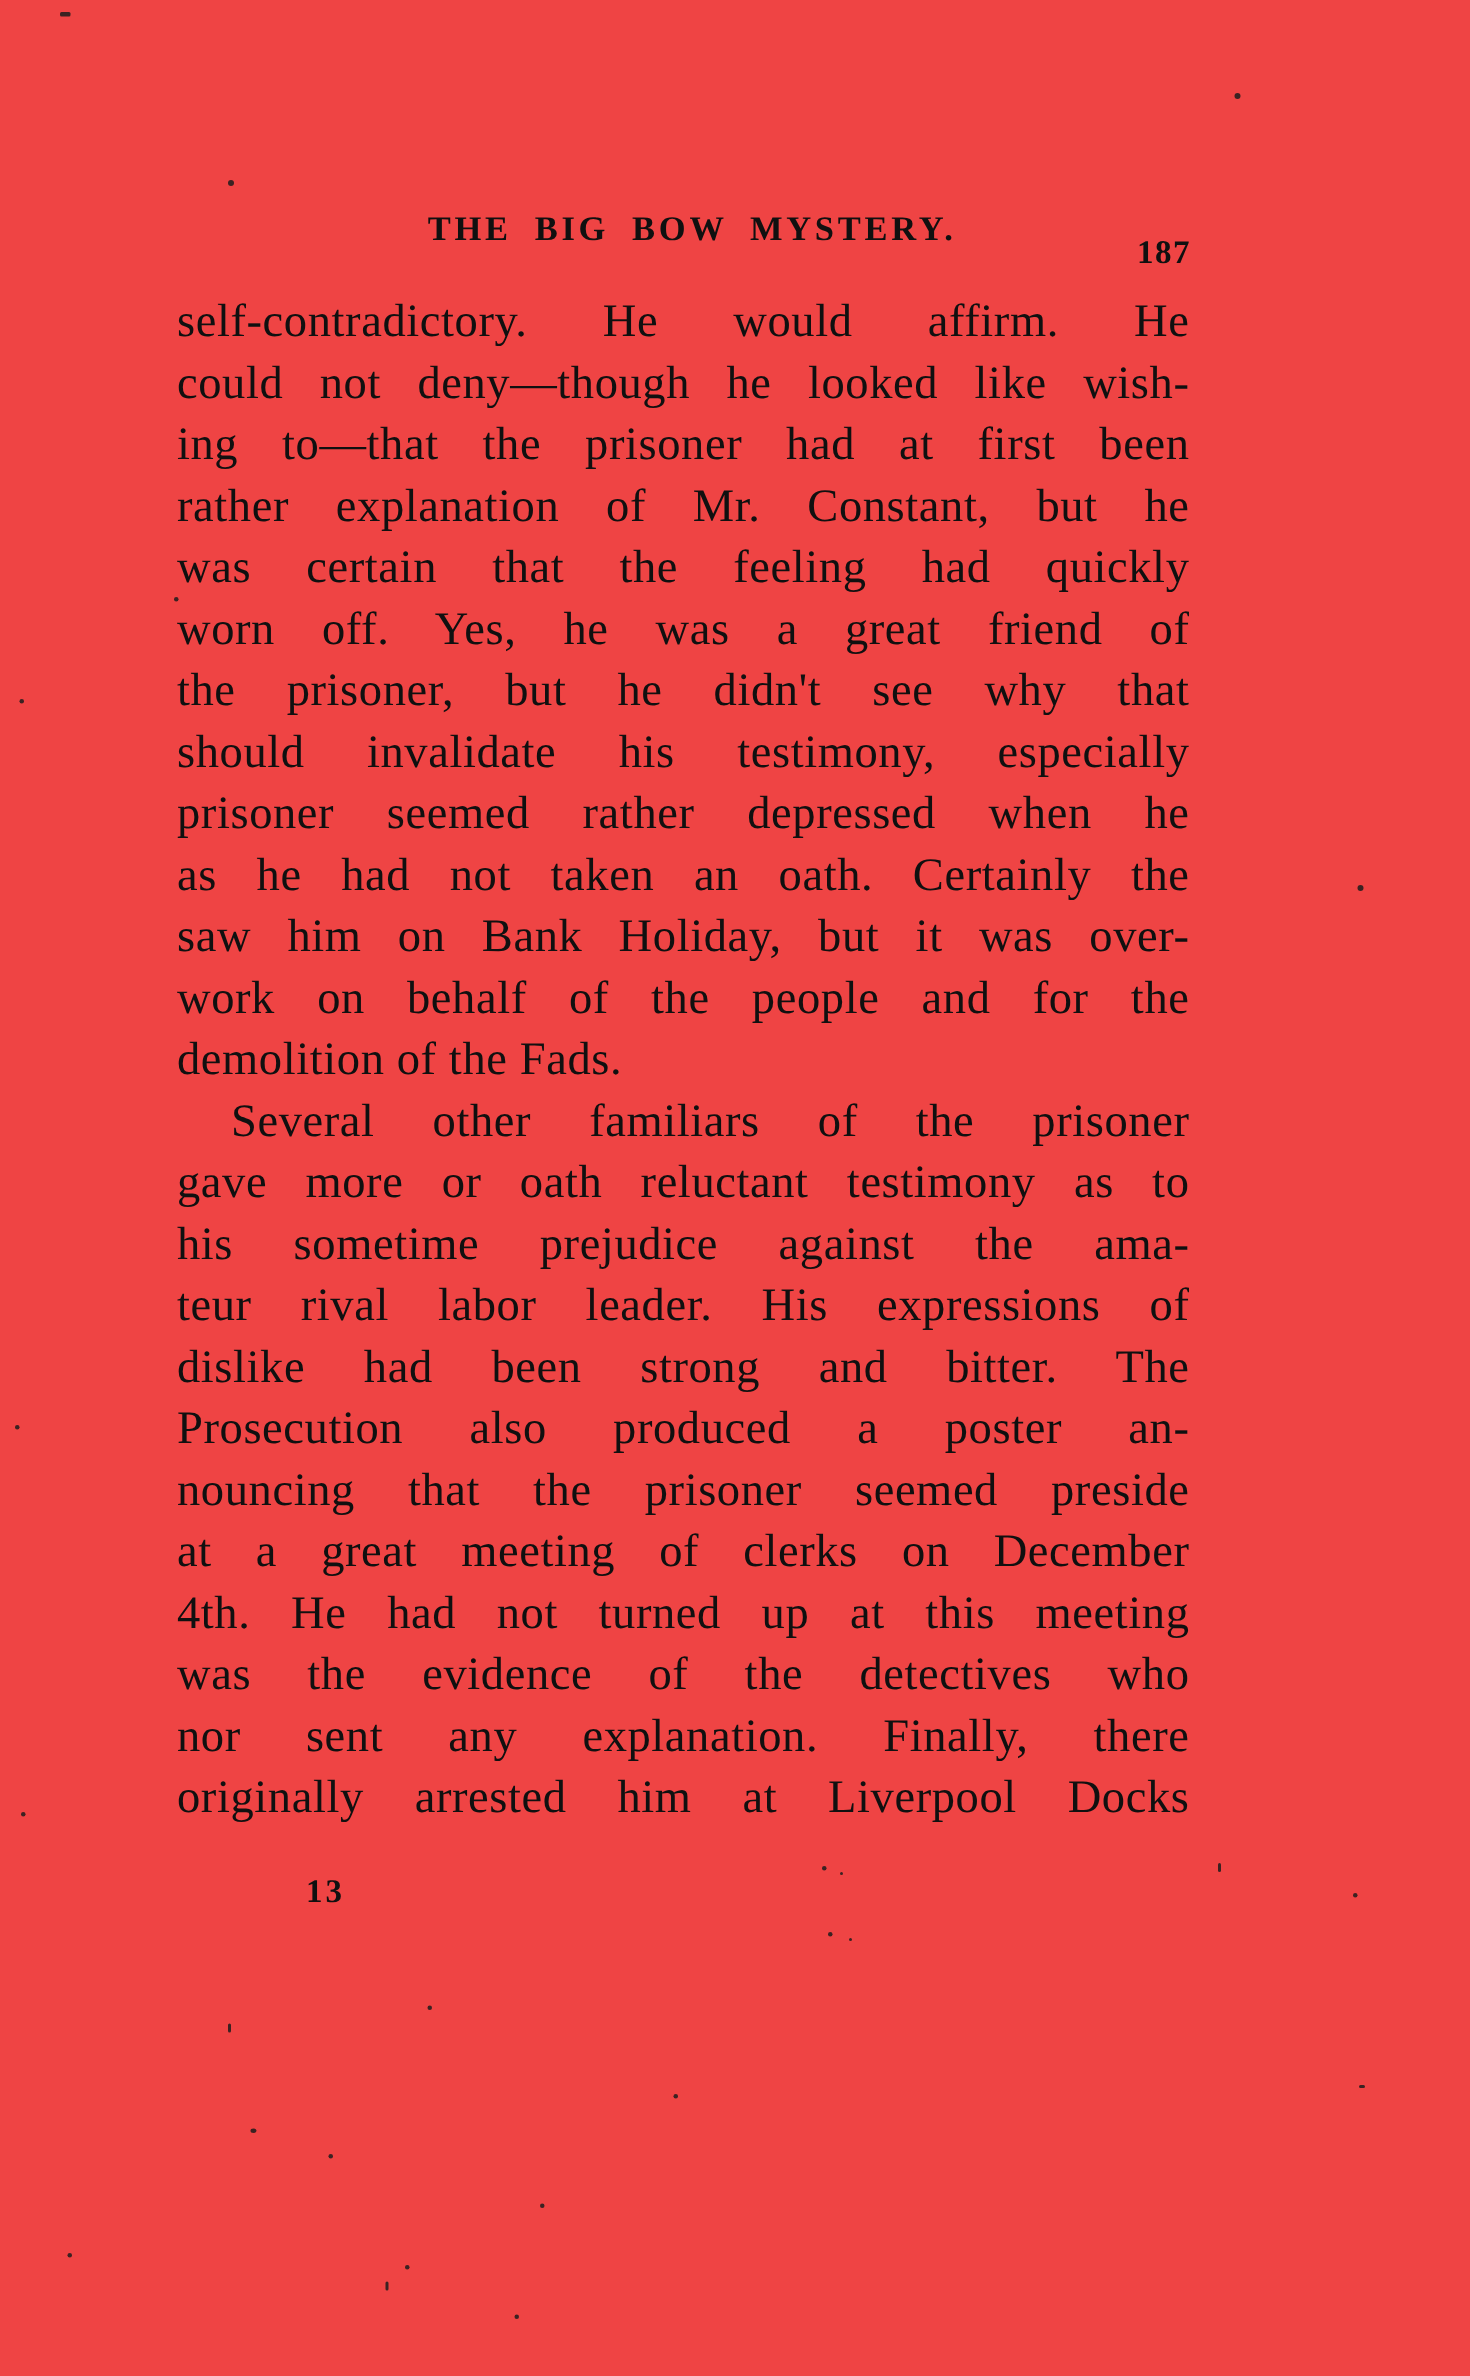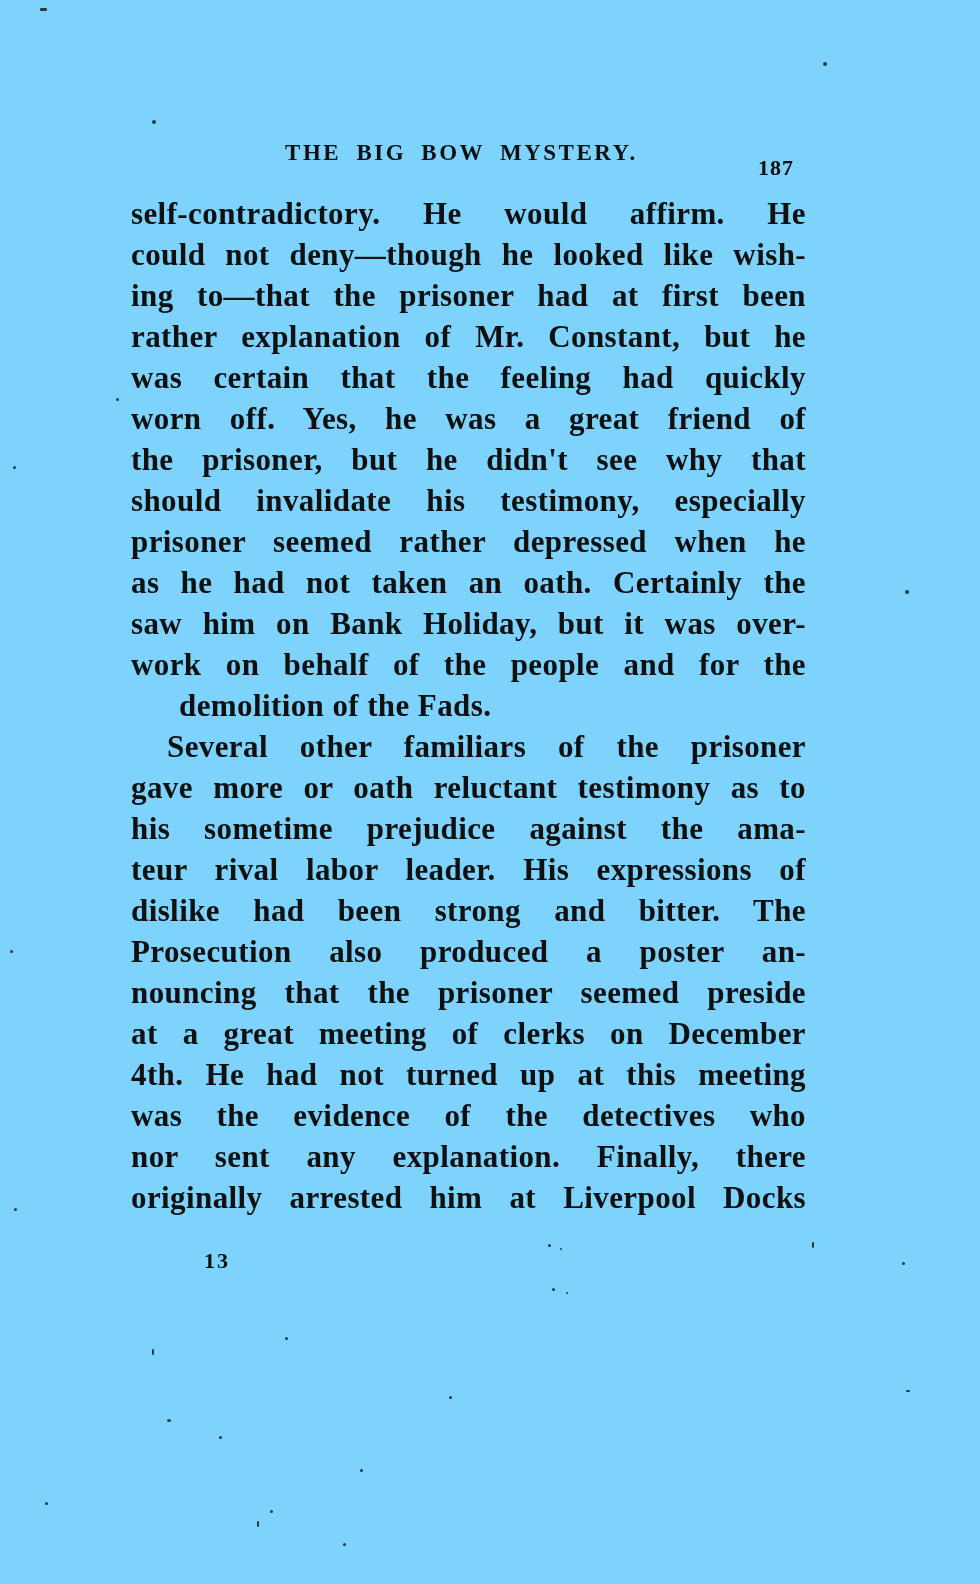--- a/index.html
+++ b/index.html
@@ -11,21 +11,21 @@
     height: 1584px;
     position: relative;
     background: #ffffff;
     overflow: hidden;
     font-family: "Liberation Serif", serif;
     color: #101010;
   }
   .scan-page {
     position: absolute;
     inset: 0;
-    background: #7dd3fc;
+    background: #ef4444;
   }
   
   .running-header {
     position: absolute;
     top: 140px;
     left: 131px;
     width: 675px;
     height: 28px;
   }
   .running-title {
@@ -46,36 +46,35 @@
     top: 15px;
     font-size: 22px;
     line-height: 26px;
     font-weight: 700;
     letter-spacing: 1px;
   }
   
   .text-block {
     position: absolute;
     top: 193px;
-    left: 131px;
+    left: 118px;
     width: 675px;
     font-size: 31px;
-    font-weight: 700;
+    font-weight: 400;
     letter-spacing: 0.4px;
   }
   .text-line {
     height: 41px;
     line-height: 41px;
     text-align: justify;
     text-align-last: justify;
     text-justify: inter-word;
   }
   .text-line.flush {
     text-align-last: left;
-    margin-left: 48px;
   }
   .text-line.indent {
     text-indent: 36px;
   }
   
   .footer-signature {
     position: absolute;
     left: 204px;
     top: 1248px;
     font-size: 22px;

